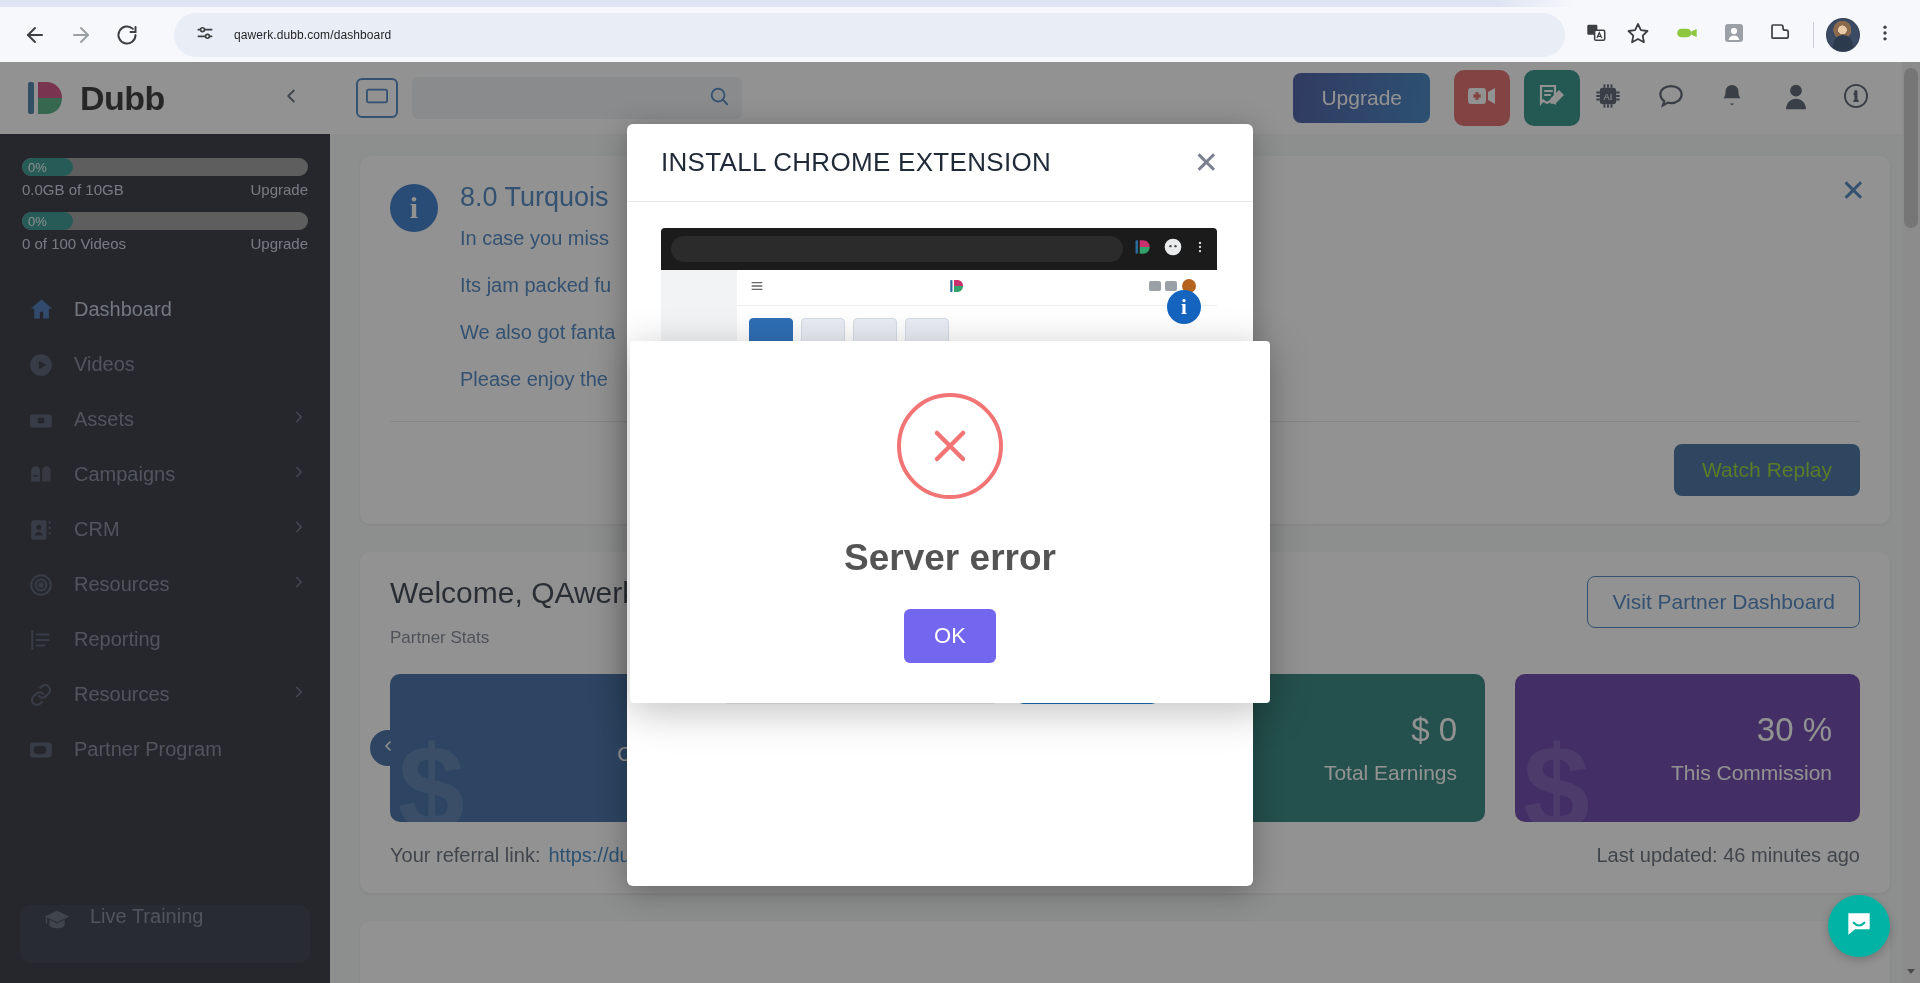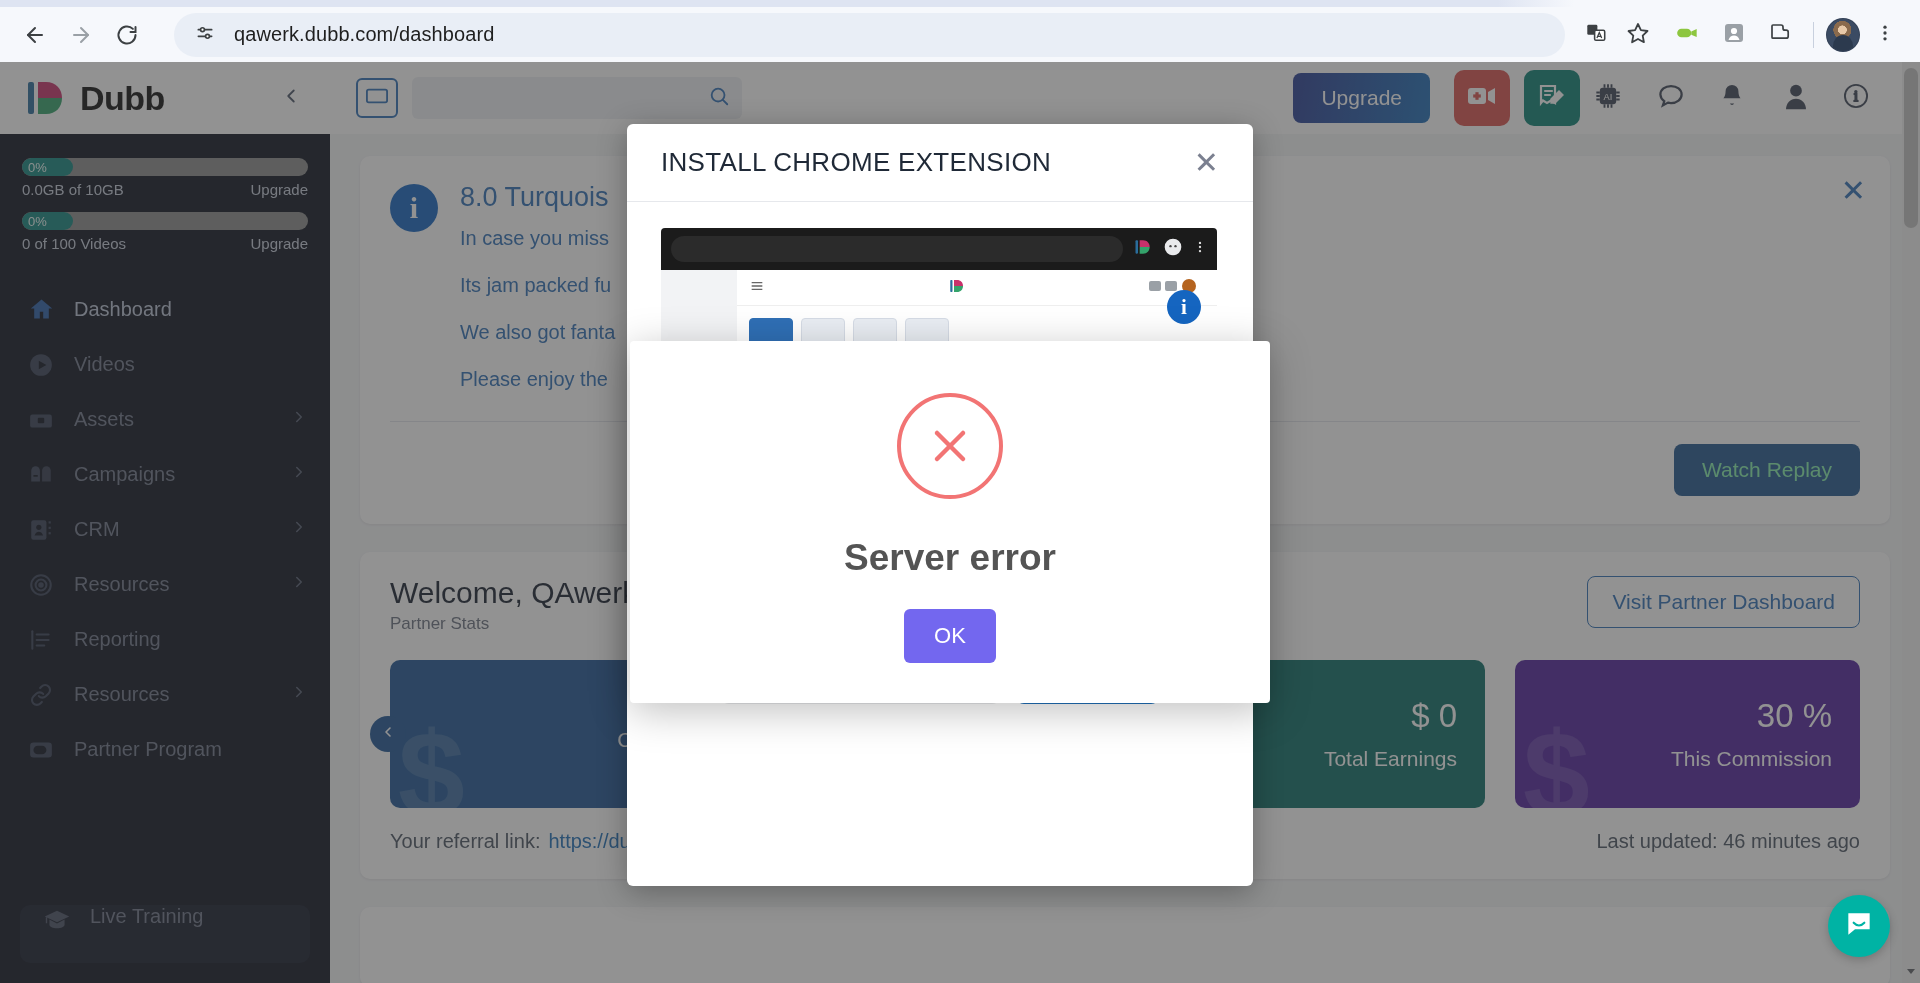--- a/index.html
+++ b/index.html
@@ -33,21 +33,21 @@
     flex: 1 1 auto; height: 44px; background: #e9eef6; border-radius: 22px;
     display: flex; align-items: center; margin-left: 22px; margin-right: 10px;
     padding: 0 16px; min-width: 0;
   }
   #site-info-chip {
     width: 30px; height: 30px; border-radius: 50%;
     display:flex; align-items:center; justify-content:center;
     flex: 0 0 auto; margin-right: 14px; cursor:pointer;
   }
   #url-text {
-    font-size: 20px; color: #1f1f1f; white-space: nowrap; overflow: hidden;
+    font-size: 12px; color: #1f1f1f; white-space: nowrap; overflow: hidden;
     letter-spacing: 0.1px;
     text-align: right;
   }
   #omnibox-actions { display:flex; align-items:center; flex: 0 0 auto; gap: 8px; margin-left: 10px;}
   #toolbar-right { display: flex; align-items: center; flex: 0 0 auto; gap: 4px; padding-left: 8px;}
   .tb-icon {
     width: 42px; height: 42px; border-radius: 50%;
     display: flex; align-items: center; justify-content: center; cursor: pointer;
   }
   #tb-divider { width:1px; height:26px; background:#c8d0de; margin:0 8px; }
@@ -162,34 +162,34 @@
   #banner-head { display:flex; align-items:flex-start; gap:22px; }
   #banner-info-ico {
     width:48px;height:48px;border-radius:50%;background:#1565c0;color:#fff;
     display:flex;align-items:center;justify-content:center;font-size:30px;font-weight:700;
     font-family:"Liberation Serif",serif; flex:0 0 auto; margin-top:2px;
   }
   #banner-title { font-size:27px; color:#2f6fb5; margin-bottom:14px; }
   .banner-line { font-size:20px; color:#2f6fb5; margin-bottom:24px; }
   #banner-divider { height:1px; background:#e2e5ea; margin: 6px 0 22px 0; }
   #watch-replay {
-    background:#22578f; color:#86efac; border:0; border-radius:8px;
+    background:#22578f; color:#84cc16; border:0; border-radius:8px;
     font-size:21px; padding: 14px 28px; cursor:pointer; float:right;
     font-family:"Liberation Sans",sans-serif;
   }
 
   
   #partner-card {
     margin: 28px 30px 0 30px; background:#ffffff; border-radius:10px;
     padding: 24px 30px 26px 30px; position:relative;
     box-shadow: 0 1px 3px rgba(0,0,0,.08);
   }
   #partner-head { display:flex; align-items:flex-start; }
   #welcome { font-size:30px; color:#18202f; }
-  #partner-stats-sub { font-size:17px; color:#6b7280; margin-top:4px; }
+  #partner-stats-sub { font-size:17px; color:#6b7280; margin-top:18px; }
   #visit-partner {
     margin-left:auto; border:1px solid #2f6fb5; color:#2f6fb5; background:transparent;
     border-radius:8px; font-size:21px; padding: 13px 24px; cursor:pointer;
     font-family:"Liberation Sans",sans-serif;
   }
   #stats-row { display:flex; gap:30px; margin-top:26px; position:relative; }
   .stat {
     flex:1 1 0; height:148px; border-radius:10px; position:relative; overflow:hidden;
     display:flex; flex-direction:column; align-items:flex-end; justify-content:center;
     padding: 0 28px 0 0; color:#fff;

